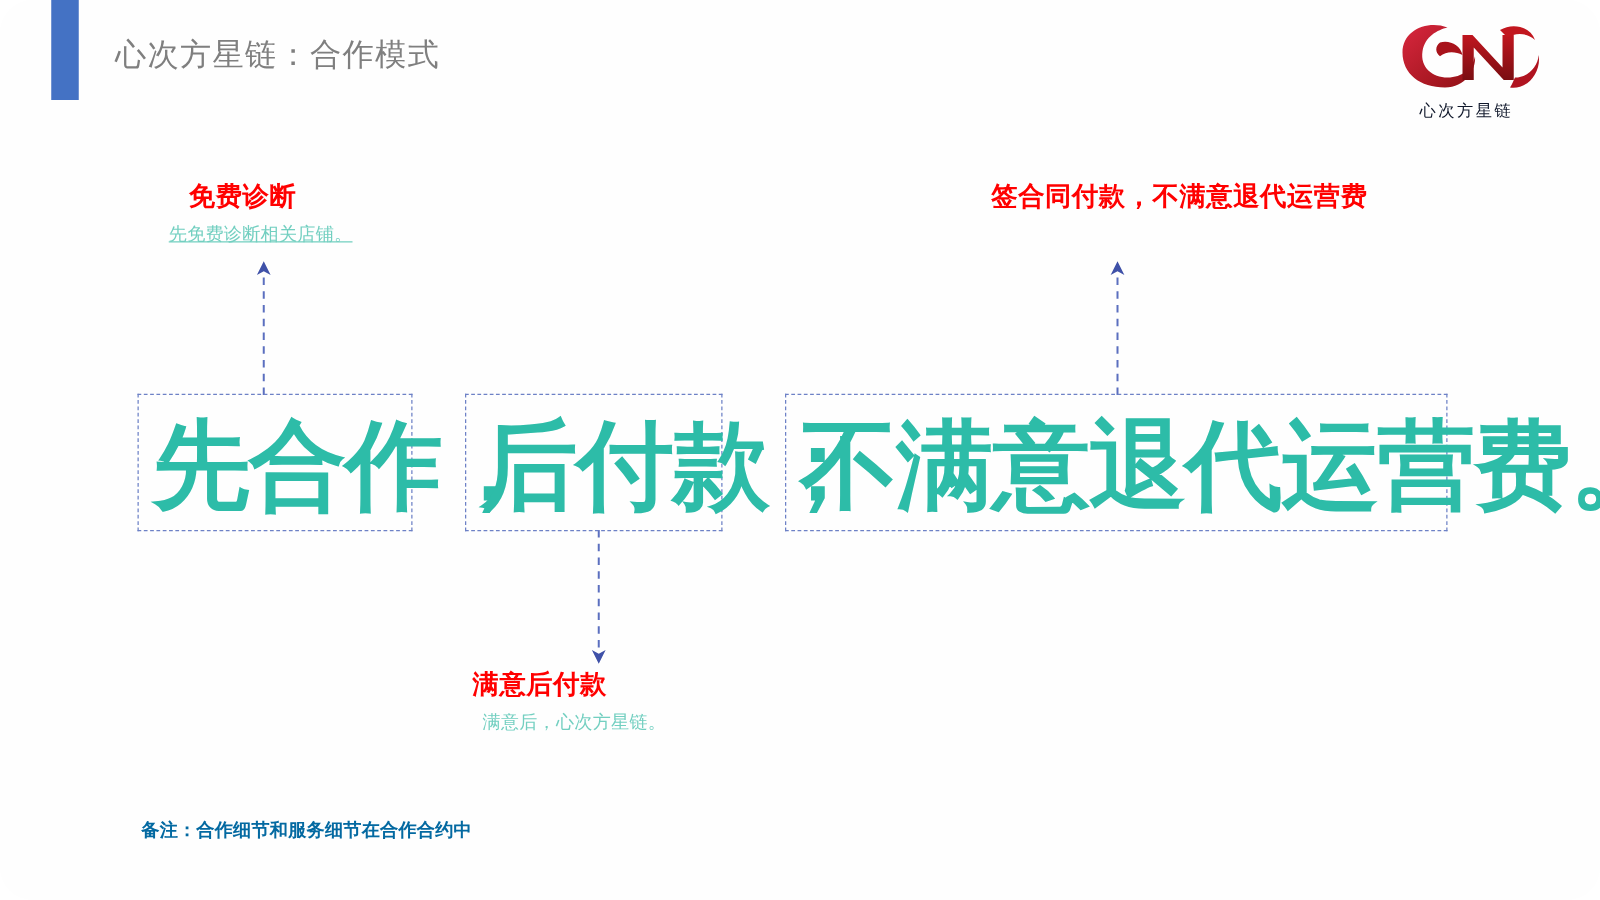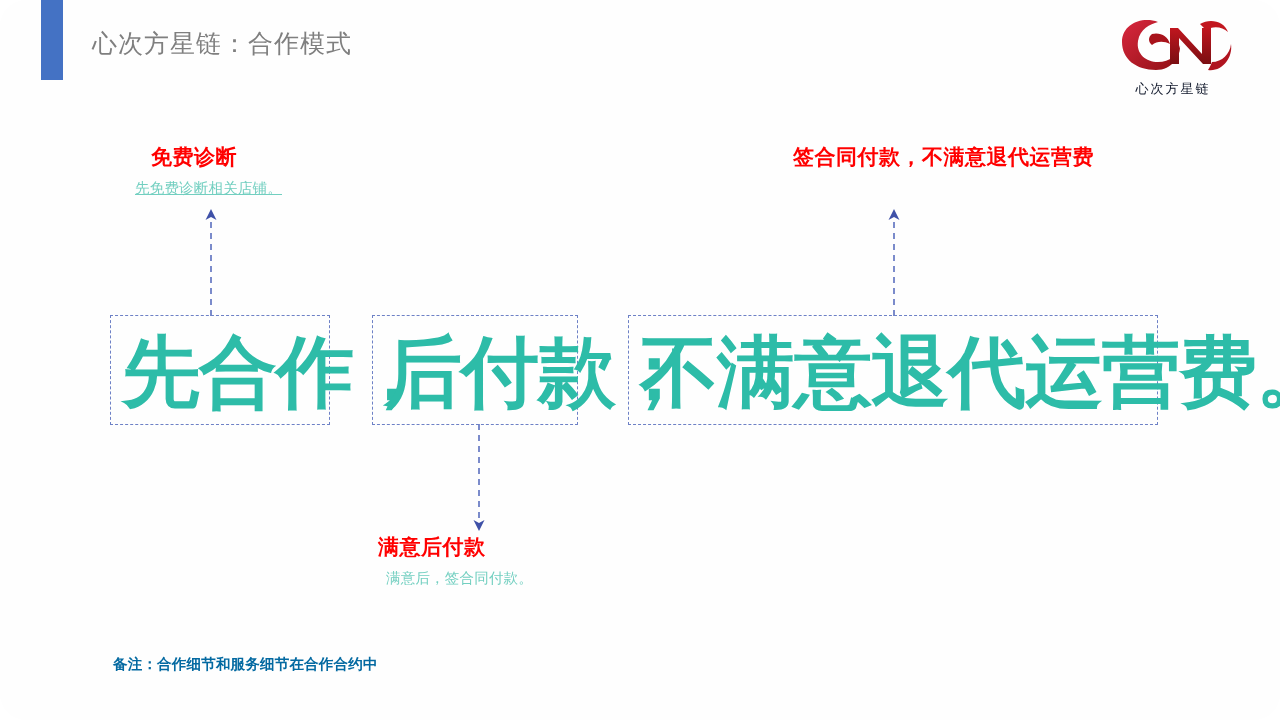--- a/index.html
+++ b/index.html
@@ -197,19 +197,19 @@
   <div class="hero-box hero-box-3"></div>
 
   <div class="hero-text hero-text-1">先合作，</div>
   <div class="hero-text hero-text-2">后付款；</div>
   <div class="hero-text hero-text-3">不满意退代运营费。</div>
 
   <div class="callout-title callout-1-title">免费诊断</div>
   <div class="callout-body callout-1-body">先免费诊断相关店铺。</div>
 
   <div class="callout-title callout-2-title">满意后付款</div>
-  <div class="callout-body callout-2-body">满意后，签合同付款。</div>
+  <div class="callout-body callout-2-body">满意后，心次方星链。</div>
 
   <div class="callout-title callout-3-title">签合同付款，不满意退代运营费</div>
 
   <div class="footnote">备注：合作细节和服务细节在合作合约中</div>
 
 </div>
 
 </body></html>

